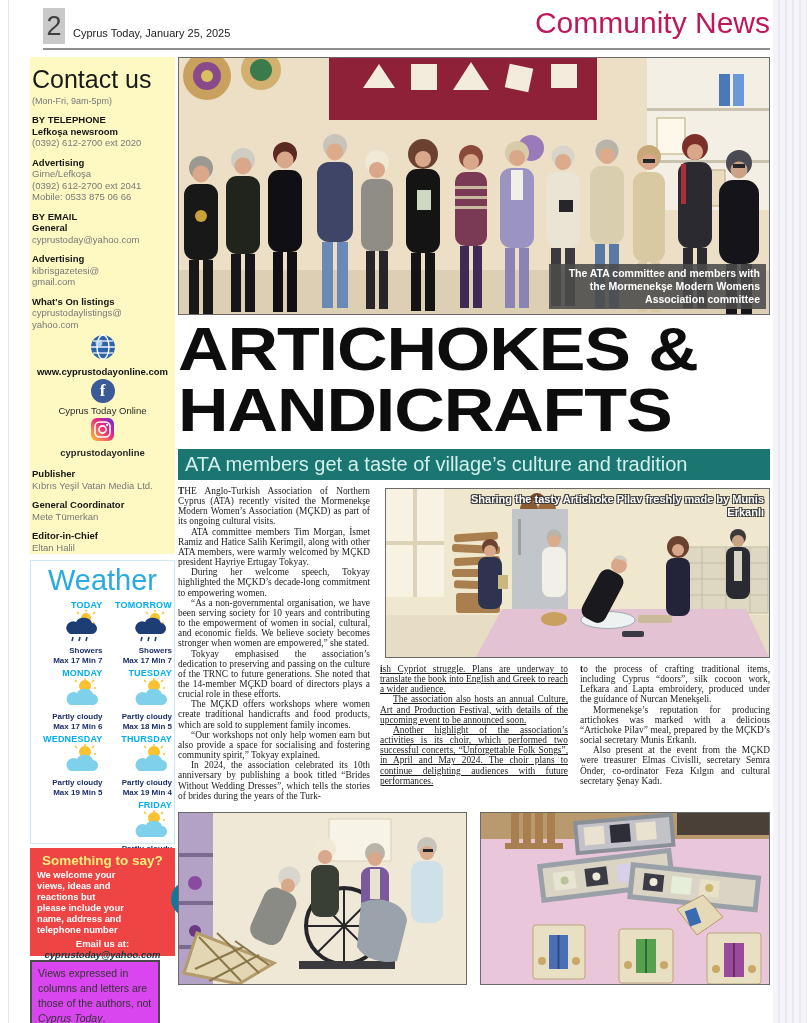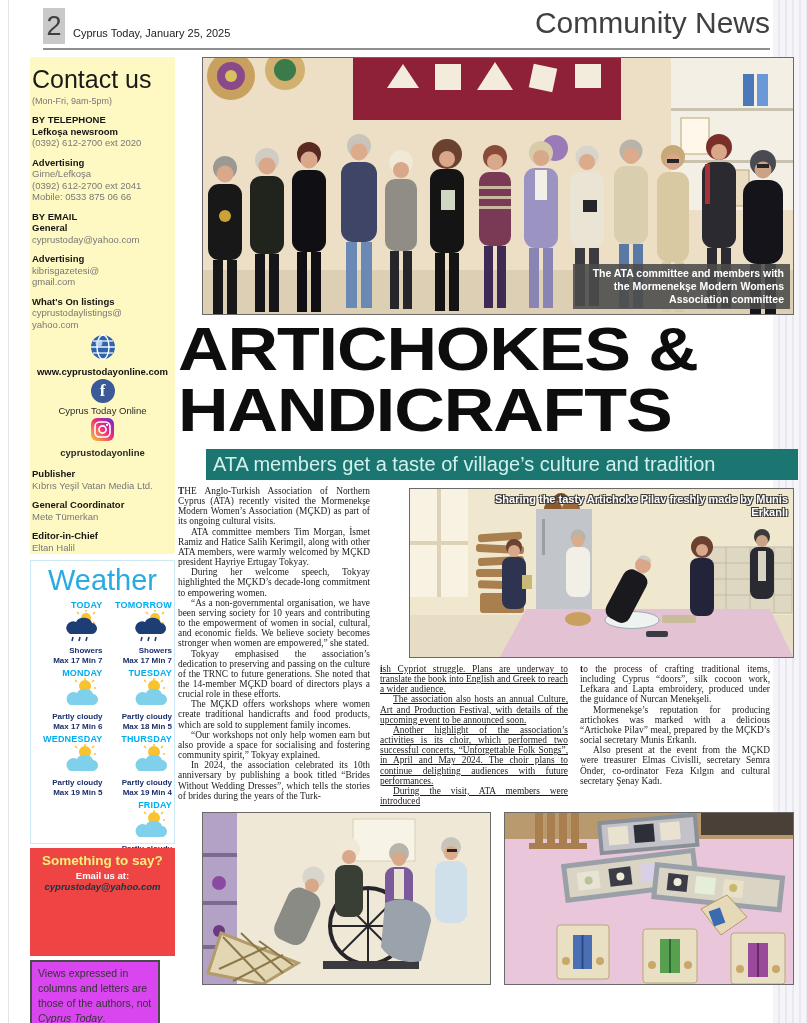--- a/index.html
+++ b/index.html
@@ -10,21 +10,21 @@
   
   .edge-left{left:8px;top:0;width:1px;height:1023px;background:#e3e2ea;}
   .edge-right{left:773px;top:0;width:34px;height:1023px;
     background:repeating-linear-gradient(90deg,#f5f4f9 0 5px,#e9e8f0 5px 7px);}
 
   
   .header{left:43px;top:0;width:727px;height:48px;border-bottom:2px solid #8f8f8f;}
   .pagenum{position:absolute;left:0;top:8px;width:22px;height:36px;background:#c9c9c9;
     color:#3f3f3f;font-size:27px;text-align:center;line-height:36px;}
   .masthead{position:absolute;left:30px;top:27px;font-size:11px;color:#222;}
-  .section{position:absolute;right:0;top:6px;font-size:30px;font-weight:400;color:#404040;letter-spacing:0;}
+  .section{position:absolute;right:0;top:6px;font-size:30px;font-weight:400;color:#be185d;letter-spacing:0;}
 
   
   .sidebar{left:30px;top:0;width:145px;height:1023px;}
   .contact{position:absolute;left:0;top:57px;width:145px;height:497px;background:#fef9c3;
     box-sizing:border-box;padding:8px 2px;}
   .contact h1{margin:0 0 2px 0;font-size:25px;font-weight:400;color:#1a1a1a;}
   .c-hours{font-size:9px;color:#777;margin:2px 0 8px 0;}
   .c-h{font-size:9.5px;font-weight:bold;color:#151515;line-height:11.5px;}
   .c-v{font-size:9.5px;color:#787878;line-height:11.5px;}
   .c-gap{height:8px;}
@@ -57,37 +57,37 @@
   .say-mail-label{color:#fff;font-weight:bold;font-size:9.5px;text-align:center;margin-top:2px;}
   .say-mail{color:#073a4a;font-weight:bold;font-style:italic;font-size:9.5px;text-align:center;}
 
   
   .viewsbox{position:absolute;left:0;top:960px;width:130px;background:#d946ef;border:2px solid #4a4a4a;
     box-sizing:border-box;padding:4px 6px;font-size:10.5px;line-height:15px;color:#333;}
   .viewsbox .it{font-style:italic;}
 
   
   .main{left:178px;top:0;width:592px;height:1023px;}
-  .photo{position:absolute;overflow:hidden;border:1px solid #6a6a6a;box-sizing:border-box;background:#e9ddc6;margin-left:24px;}
+  .photo{position:absolute;overflow:hidden;border:1px solid #6a6a6a;box-sizing:border-box;background:#e9ddc6;}
   .ph-top{left:0;top:57px;width:592px;height:258px;}
   .ph-mid{left:207px;top:488px;width:385px;height:170px;}
   .ph-bl{left:0;top:812px;width:289px;height:173px;}
   .ph-br{left:302px;top:812px;width:290px;height:173px;}
 
   .cap-ontop{position:absolute;right:3px;bottom:5px;width:205px;background:rgba(75,75,75,0.88);
     color:#fff;font-weight:bold;font-size:10.5px;line-height:13px;text-align:right;padding:3px 6px;}
   .cap-outline{position:absolute;right:5px;top:4px;width:300px;color:#fff;font-weight:bold;
     font-size:11px;line-height:13px;text-align:right;
     text-shadow:1px 1px 0 #3a3a3a,-1px -1px 0 #3a3a3a,1px -1px 0 #3a3a3a,-1px 1px 0 #3a3a3a;}
 
   .headline{position:absolute;left:0;top:318px;width:592px;font-weight:bold;color:#0d0d0d;
     font-size:62px;line-height:61px;letter-spacing:-1px;}
   .headline .hl{display:inline-block;transform:scaleX(1.13);transform-origin:left center;white-space:nowrap;}
   .standfirst{position:absolute;left:0;top:449px;width:592px;height:31px;background:#1b7672;
-    box-sizing:border-box;color:#d2f0ec;font-size:20px;font-weight:500;line-height:31px;padding-left:7px;margin-left:28px;}
+    box-sizing:border-box;color:#d2f0ec;font-size:20px;font-weight:500;line-height:31px;padding-left:7px;}
 
   .col{position:absolute;font-family:"Liberation Serif",serif;font-size:9.4px;line-height:10.15px;
     text-align:justify;color:#1b1b1b;overflow:hidden;}
   .col p{margin:0;text-indent:13px;}
   .col p.first{text-indent:0;}
   .col p.first::first-letter{font-weight:bold;}
   .col1{left:0;top:486px;width:192px;height:325px;}
   .col2{left:202px;top:664px;width:188px;height:147px;text-decoration:underline;}
   .col3{left:402px;top:664px;width:190px;height:147px;}
 
@@ -297,20 +297,30 @@
                 <path d="M11 27 h22 a5.5 5.5 0 0 0 1-11 a8.5 7 0 0 0 -16 -1 a6.5 6.5 0 0 0 -7 12 z" fill="#7fd0ea"></path>
               </svg>
           </span>
           <div class="wcond"><span>Partly cloudy</span><br><span>Max 19 Min 4</span></div>
         </div>
       </div>
     </div>
 
     <div class="saybox">
       <div class="say-title">Something to say?</div>
+      <div class="say-body">
+        <span>We welcome your views, ideas and reactions but please include your name, address and telephone number</span>
+        <span class="env">
+          <svg width="38" height="38" viewBox="0 0 38 38">
+            <circle cx="19" cy="19" r="18" fill="#15769c"></circle>
+            <rect x="8" y="12.5" width="22" height="13.5" rx="1.5" fill="#ffffff"></rect>
+            <path d="M8.5 13.5 L19 21 L29.5 13.5" fill="none" stroke="#15769c" stroke-width="1.8"></path>
+          </svg>
+        </span>
+      </div>
       <div class="say-mail-label">Email us at:</div>
       <div class="say-mail">cyprustoday@yahoo.com</div>
     </div>
 
     <div class="viewsbox">
       <span>Views expressed in columns and letters are those of the authors, not </span><span class="it">Cyprus Today</span><span>.</span>
     </div>
   </div>
 
   <div class="abs main">
@@ -525,21 +535,20 @@
             <rect x="-4" y="14" width="8" height="30" fill="#d8d4c4"></rect>
           </g>
       </svg>
       <div class="cap-outline">Sharing the tasty Artichoke Pilav freshly made by Munis Erkanlı</div>
     </div>
 
     <div class="col col2">
       <p class="first">ish Cypriot struggle. Plans are underway to translate the book into English and Greek to reach a wider audience.</p>
       <p>The association also hosts an annual Culture, Art and Production Festival, with details of the upcoming event to be announced soon.</p>
       <p>Another highlight of the association’s activities is its choir, which performed two successful concerts, “Unforgettable Folk Songs”, in April and May 2024. The choir plans to continue delighting audiences with future performances.</p>
-      <p>During the visit, ATA members were introduced</p>
     </div>
 
     <div class="col col3">
       <p class="first">to the process of crafting traditional items, including Cyprus “doors”, silk cocoon work, Lefkara and Lapta embroidery, produced under the guidance of Nurcan Menekşeli.</p>
       <p>Mormenekşe’s reputation for producing artichokes was marked with a delicious “Artichoke Pilav” meal, prepared by the MÇKD’s social secretary Munis Erkanlı.</p>
       <p>Also present at the event from the MÇKD were treasurer Elmas Civislli, secretary Semra Önder, co-ordinator Feza Kılgın and cultural secretary Şenay Kadı.</p>
     </div>
 
     <div class="photo ph-bl">
       <svg width="287" height="171" viewBox="0 0 287 171">

